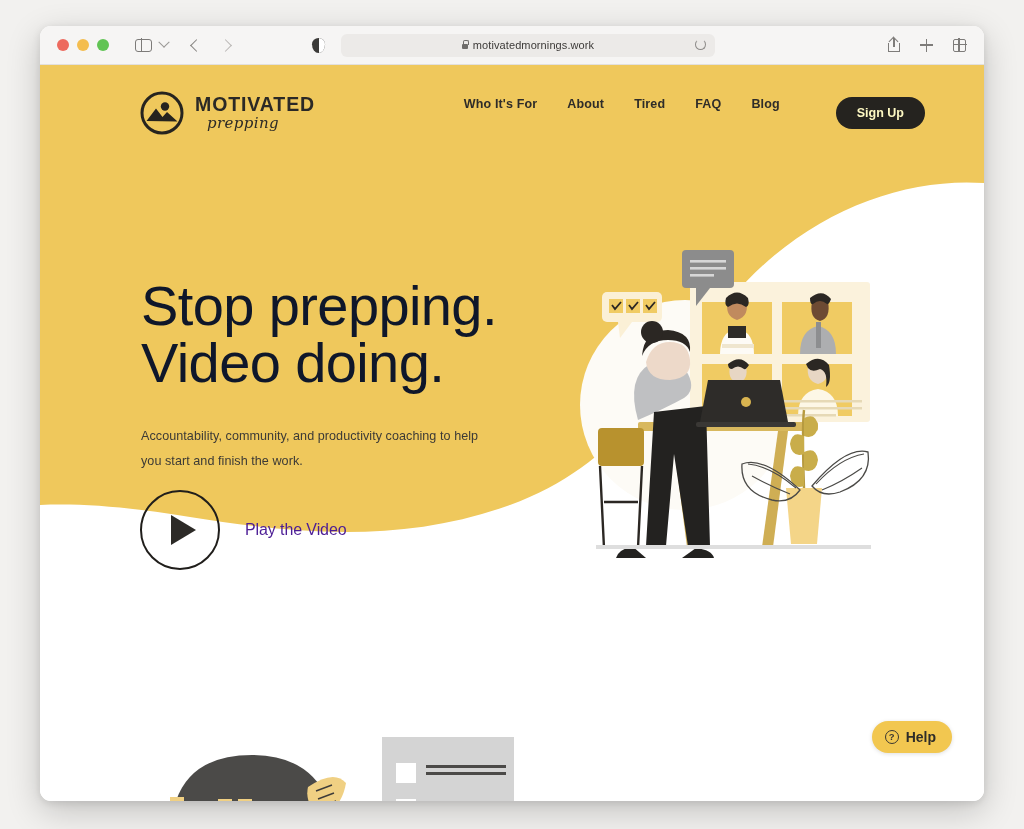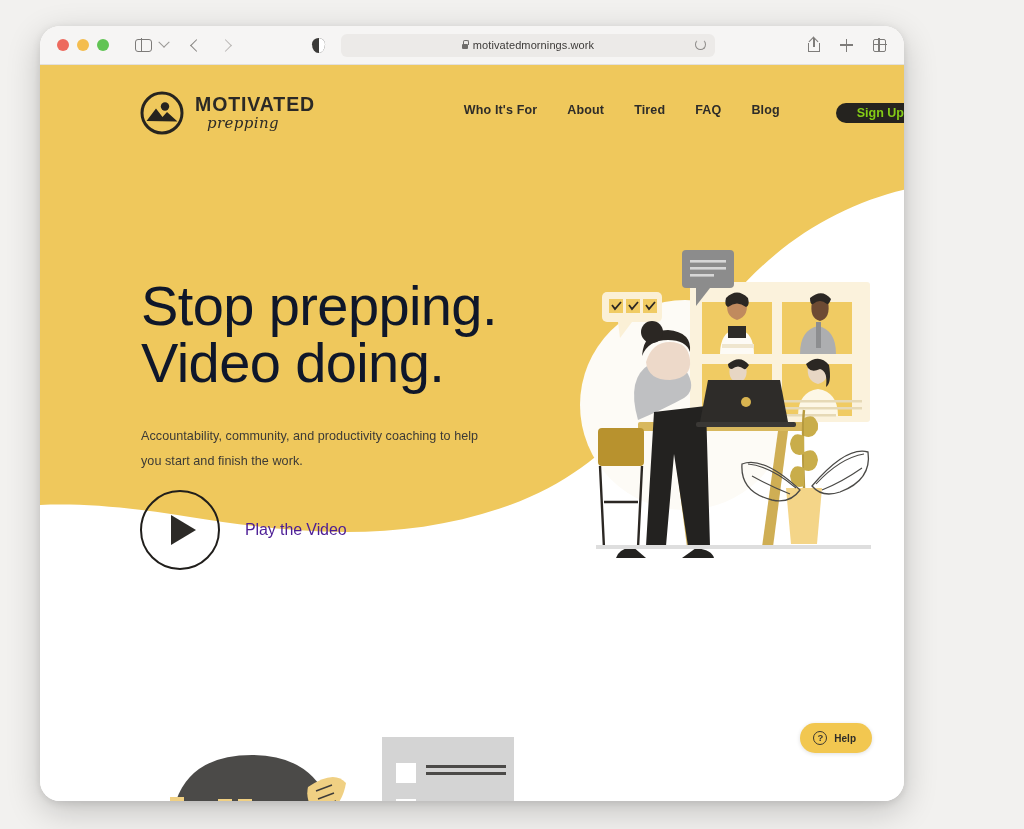--- a/index.html
+++ b/index.html
@@ -5,23 +5,23 @@
   * { box-sizing: border-box; margin: 0; padding: 0; }
   html, body {
     width: 1024px; height: 829px;
     background: #f2f1ef;
     font-family: "Liberation Sans", sans-serif;
     overflow: hidden;
   }
   .window {
     position: absolute;
     left: 40px; top: 26px;
-    width: 864px; height: 775px;
+    width: 944px; height: 775px;
     background: #ffffff;
-    border-radius: 20px;
+    border-radius: 11px;
     box-shadow: 0 10px 34px rgba(0,0,0,0.20), 0 2px 8px rgba(0,0,0,0.10);
     overflow: hidden;
   }
   
   .chrome {
     position: relative;
     height: 39px;
     background: #f6f5f4;
     border-bottom: 1px solid #e2e0de;
     display: flex; align-items: center;
@@ -147,23 +147,23 @@
   .nav {
     margin-left: auto; margin-right: 59px;
     display: flex; align-items: flex-start; gap: 30px;
   }
   .nav-link {
     font-size: 12.5px; color: #2e2c29; font-weight: 600; letter-spacing: .15px;
     cursor: pointer; text-decoration: none;
   }
   .signup-btn {
     margin-left: 26px;
-    background: #25231f; color: #84cc16;
+    background: #25231f; color: #fef9c3;
     font-size: 12.5px; font-weight: bold;
-    padding: 3px 21px; border: none; border-radius: 17px; cursor: pointer;
+    padding: 9px 21px; border: none; border-radius: 17px; cursor: pointer;
     font-family: "Liberation Sans", sans-serif;
   }
   
   .hero-copy { position: absolute; left: 101px; top: 212px; z-index: 4; width: 420px; }
   .hero-title {
     font-size: 56px; font-weight: normal; color: #0f172a;
     line-height: 1.02; letter-spacing: -.6px;
   }
   .hero-sub {
     margin-top: 33px; font-size: 12.6px; color: #3c3a36;
@@ -198,21 +198,21 @@
     padding: 8px 16px 8px 13px;
     display: flex; align-items: center; gap: 7px; cursor: pointer;
     box-shadow: 0 1px 4px rgba(0,0,0,0.13);
     font-family: "Liberation Sans", sans-serif;
   }
   .help-q {
     width: 14px; height: 14px; border: 1.4px solid #3a3731; border-radius: 50%;
     font-size: 9.5px; font-weight: bold; color: #3a3731;
     display: flex; align-items: center; justify-content: center; line-height: 1;
   }
-  .help-label { font-size: 10px; font-weight: bold; color: #2f2d29; }
+  .help-label { font-size: 14px; font-weight: bold; color: #2f2d29; }
 </style>
 </head>
 <body>
 
 <div class="window">
 
   <div class="chrome">
     <div class="traffic">
       <div class="dot red"></div>
       <div class="dot yellow"></div>

